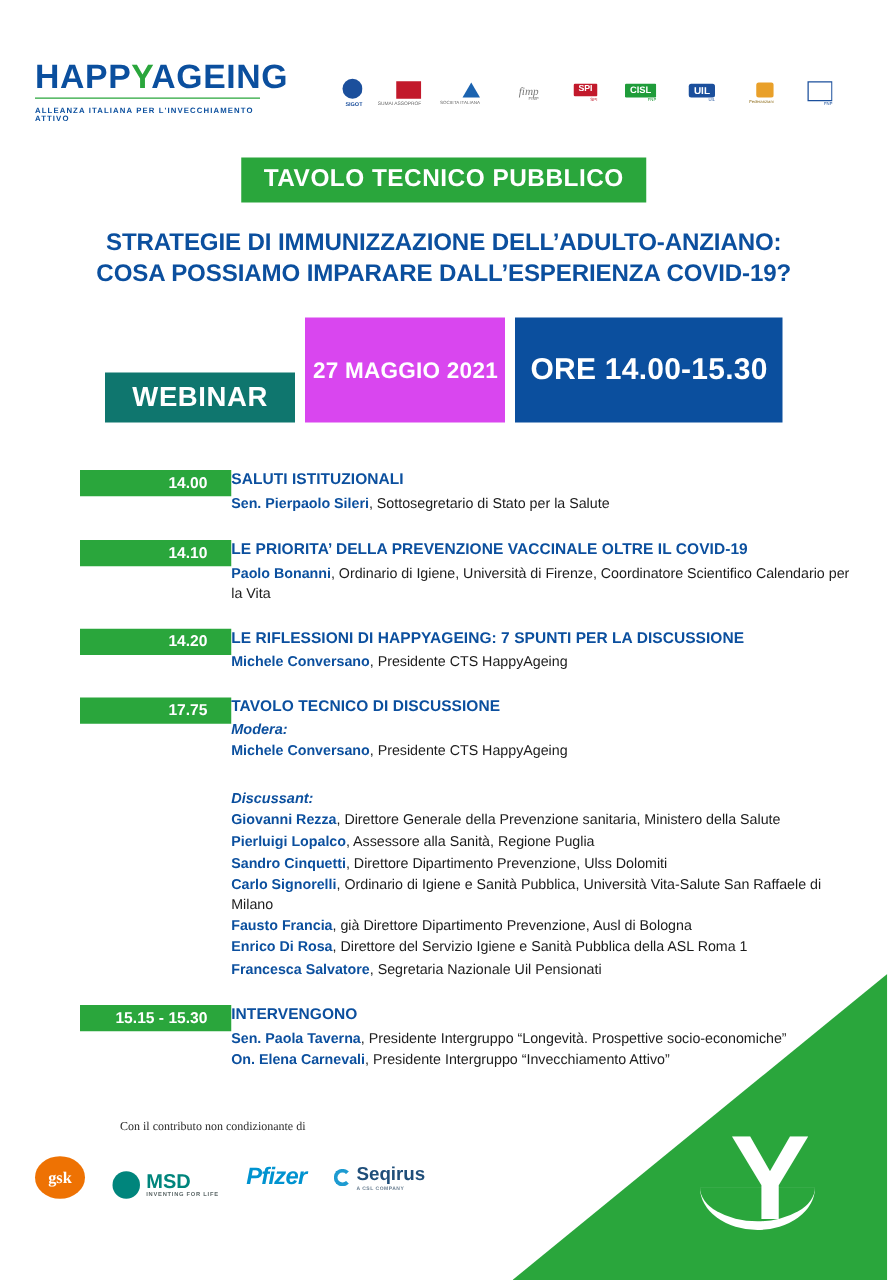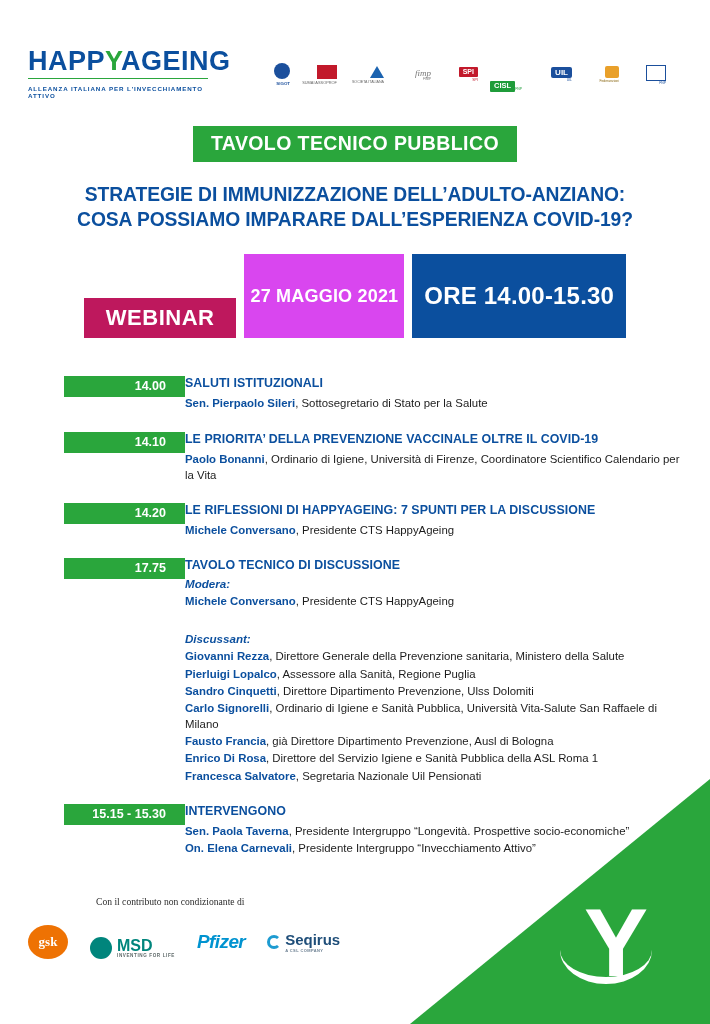--- a/index.html
+++ b/index.html
@@ -56,21 +56,21 @@
     width:0;height:0;border-left:7px solid transparent;border-right:7px solid transparent;
     border-bottom:12px solid #1b63b0; margin-bottom:2px;
   }
   .p-blue .lbl{font-size:3.6px;color:#666;}
   .p-fir { flex-direction:column;}
   .p-fir .mark{font-size:9px;color:#777;font-style:italic;font-family:"Liberation Serif",serif;}
   .p-fir .lbl{font-size:3.4px;color:#777;}
   .p-cgil { flex-direction:column; }
   .p-cgil .box{background:#c2192b;color:#fff;font-size:7px;font-weight:bold;padding:1px 4px;border-radius:1px;}
   .p-cgil .lbl{font-size:3.6px;color:#c2192b;margin-top:1px;}
-  .p-cisl { flex-direction:row;}
+  .p-cisl { flex-direction:column;}
   .p-cisl .box{background:#1f9c3a;color:#fff;font-size:7.5px;font-weight:bold;padding:1px 4px;border-radius:1px;}
   .p-cisl .lbl{font-size:3.4px;color:#1f9c3a;margin-top:1px;}
   .p-uil { flex-direction:column;}
   .p-uil .box{background:#1b4f9c;color:#fff;font-size:8px;font-weight:bold;padding:1px 4px;border-radius:2px;}
   .p-uil .lbl{font-size:3.4px;color:#1b4f9c;margin-top:1px;}
   .p-fed { flex-direction:column;}
   .p-fed .mark{width:14px;height:12px;background:#e9a02a;border-radius:2px;margin-bottom:2px;}
   .p-fed .lbl{font-size:3.4px;color:#8c6a17;}
   .p-fnp { flex-direction:column;}
   .p-fnp .mark{width:20px;height:16px;border:1.5px solid #1b4f9c;}
@@ -94,21 +94,21 @@
   
   .bar-row {
     margin: 22px 0 0 0;
     display:flex; justify-content:center; align-items:stretch;
     gap: 8px;
   }
   .bar {
     color:#fff; font-weight:bold; display:flex; align-items:center;
     justify-content:center; line-height:1;
   }
-  .bar-webinar { background:#be185d; font-size:22px; padding: 9px 22px; letter-spacing:0.5px;margin-top:44px;}
+  .bar-webinar { background:#0f766e; font-size:22px; padding: 9px 22px; letter-spacing:0.5px;margin-top:44px;}
   .bar-date { background:#d946ef; font-size:18px; padding: 9px 6px; letter-spacing:0.2px;}
   .bar-time { background:#0b4f9e; font-size:24px; padding: 9px 12px; letter-spacing:0.2px;}
 
   
   .agenda { margin: 38px 0 0 0; position:relative; }
   .row { display:flex; margin-bottom: 19px; }
   .time-col { width: 185px; flex: 0 0 185px; padding-left: 64px; }
   .time-chip {
     background:#2aa63c; color:#fff; font-weight:bold;
     font-size: 12.5px; text-align:right;

